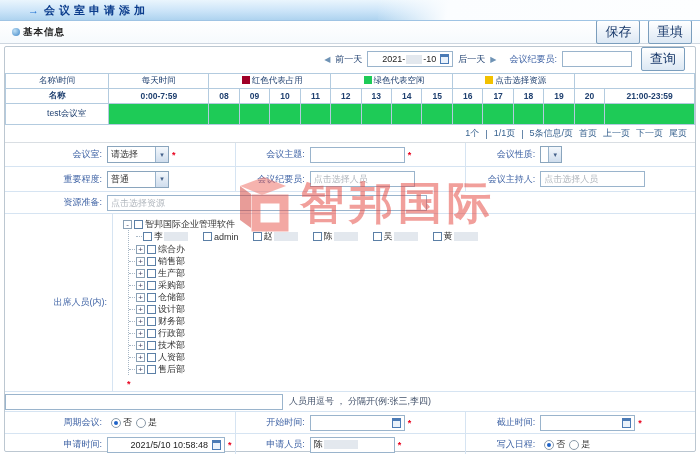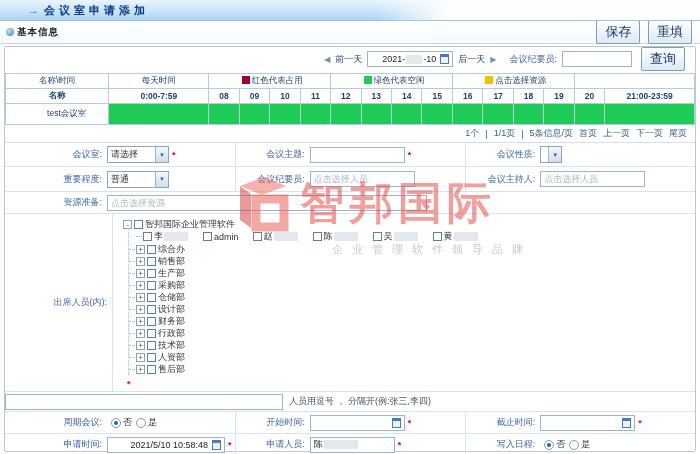--- a/index.html
+++ b/index.html
@@ -8,21 +8,21 @@
 
   
   .titlebar { height:21px; background:linear-gradient(180deg,#eaf5fd 0%,#cbe4f8 55%,#aed3ef 100%); border-bottom:1px solid #9fc4e4; position:relative; display:flex; align-items:center; }
   .titlebar::after { content:''; position:absolute; right:0; top:0; height:100%; width:46%; background:linear-gradient(100deg, rgba(255,255,255,0) 0%, #fbfdff 22%, #fdfeff 100%); }
   .title-tab { display:flex; align-items:center; gap:5px; padding-left:28px; z-index:2; }
   .title-arrow { color:#1c6fd2; font-weight:bold; font-size:11px; }
   .page-title { color:#0b3c8c; font-weight:bold; font-size:11px; letter-spacing:4px; }
 
   
   .sectionbar { height:23px; background:linear-gradient(180deg,#ffffff,#f6fafd); border-bottom:1px solid #cdd6e0; display:flex; align-items:center; justify-content:space-between; padding:0 8px 0 6px; }
-  .section-left { display:flex; align-items:center; gap:3px; }
+  .section-left { display:flex; align-items:center; gap:3px;margin-left:6px; }
   .bullet-icon { width:8px; height:8px; border-radius:50%; background:radial-gradient(circle at 35% 35%, #bfe0f6, #3e85c6); display:inline-block; }
   .section-title { font-weight:bold; color:#222; font-size:9.5px; letter-spacing:1px; }
   .btn { display:inline-block; border:1px solid #7b9ebd; border-radius:2px; background:linear-gradient(180deg,#ffffff,#dce8f4); color:#1a3a6b; font-size:13px; padding:2px 8px; margin-left:5px; cursor:pointer; }
 
   
   .panel { position:absolute; left:4px; right:4px; top:46px; bottom:2px; border:1px solid #bcc7d1; border-radius:2px; background:#fff; }
 
   
   .datebar { height:24px; display:flex; align-items:center; justify-content:flex-end; gap:5px; padding-right:10px; color:#1e3f6f; }
   .navglyph { color:#6f93b5; font-size:8px; }
@@ -430,14 +430,13 @@
 
 <div class="watermark">
   <div class="wm-top">
     <svg width="58" height="62" viewBox="0 0 58 62">
       <polygon points="8,14 32,5 54,14 30,23" fill="#ef6a60"></polygon>
       <polygon points="8,14 8,48 19,56 19,22" fill="#d23b33"></polygon>
       <path d="M24,27 h28 v28 h-28 z" fill="none" stroke="#e8544a" stroke-width="9"></path>
     </svg>
     <span class="wm-brand">智邦国际</span>
   </div>
-  <span class="wm-slogan">企业管理软件领导品牌</span>
 </div>
 
 </body></html>

